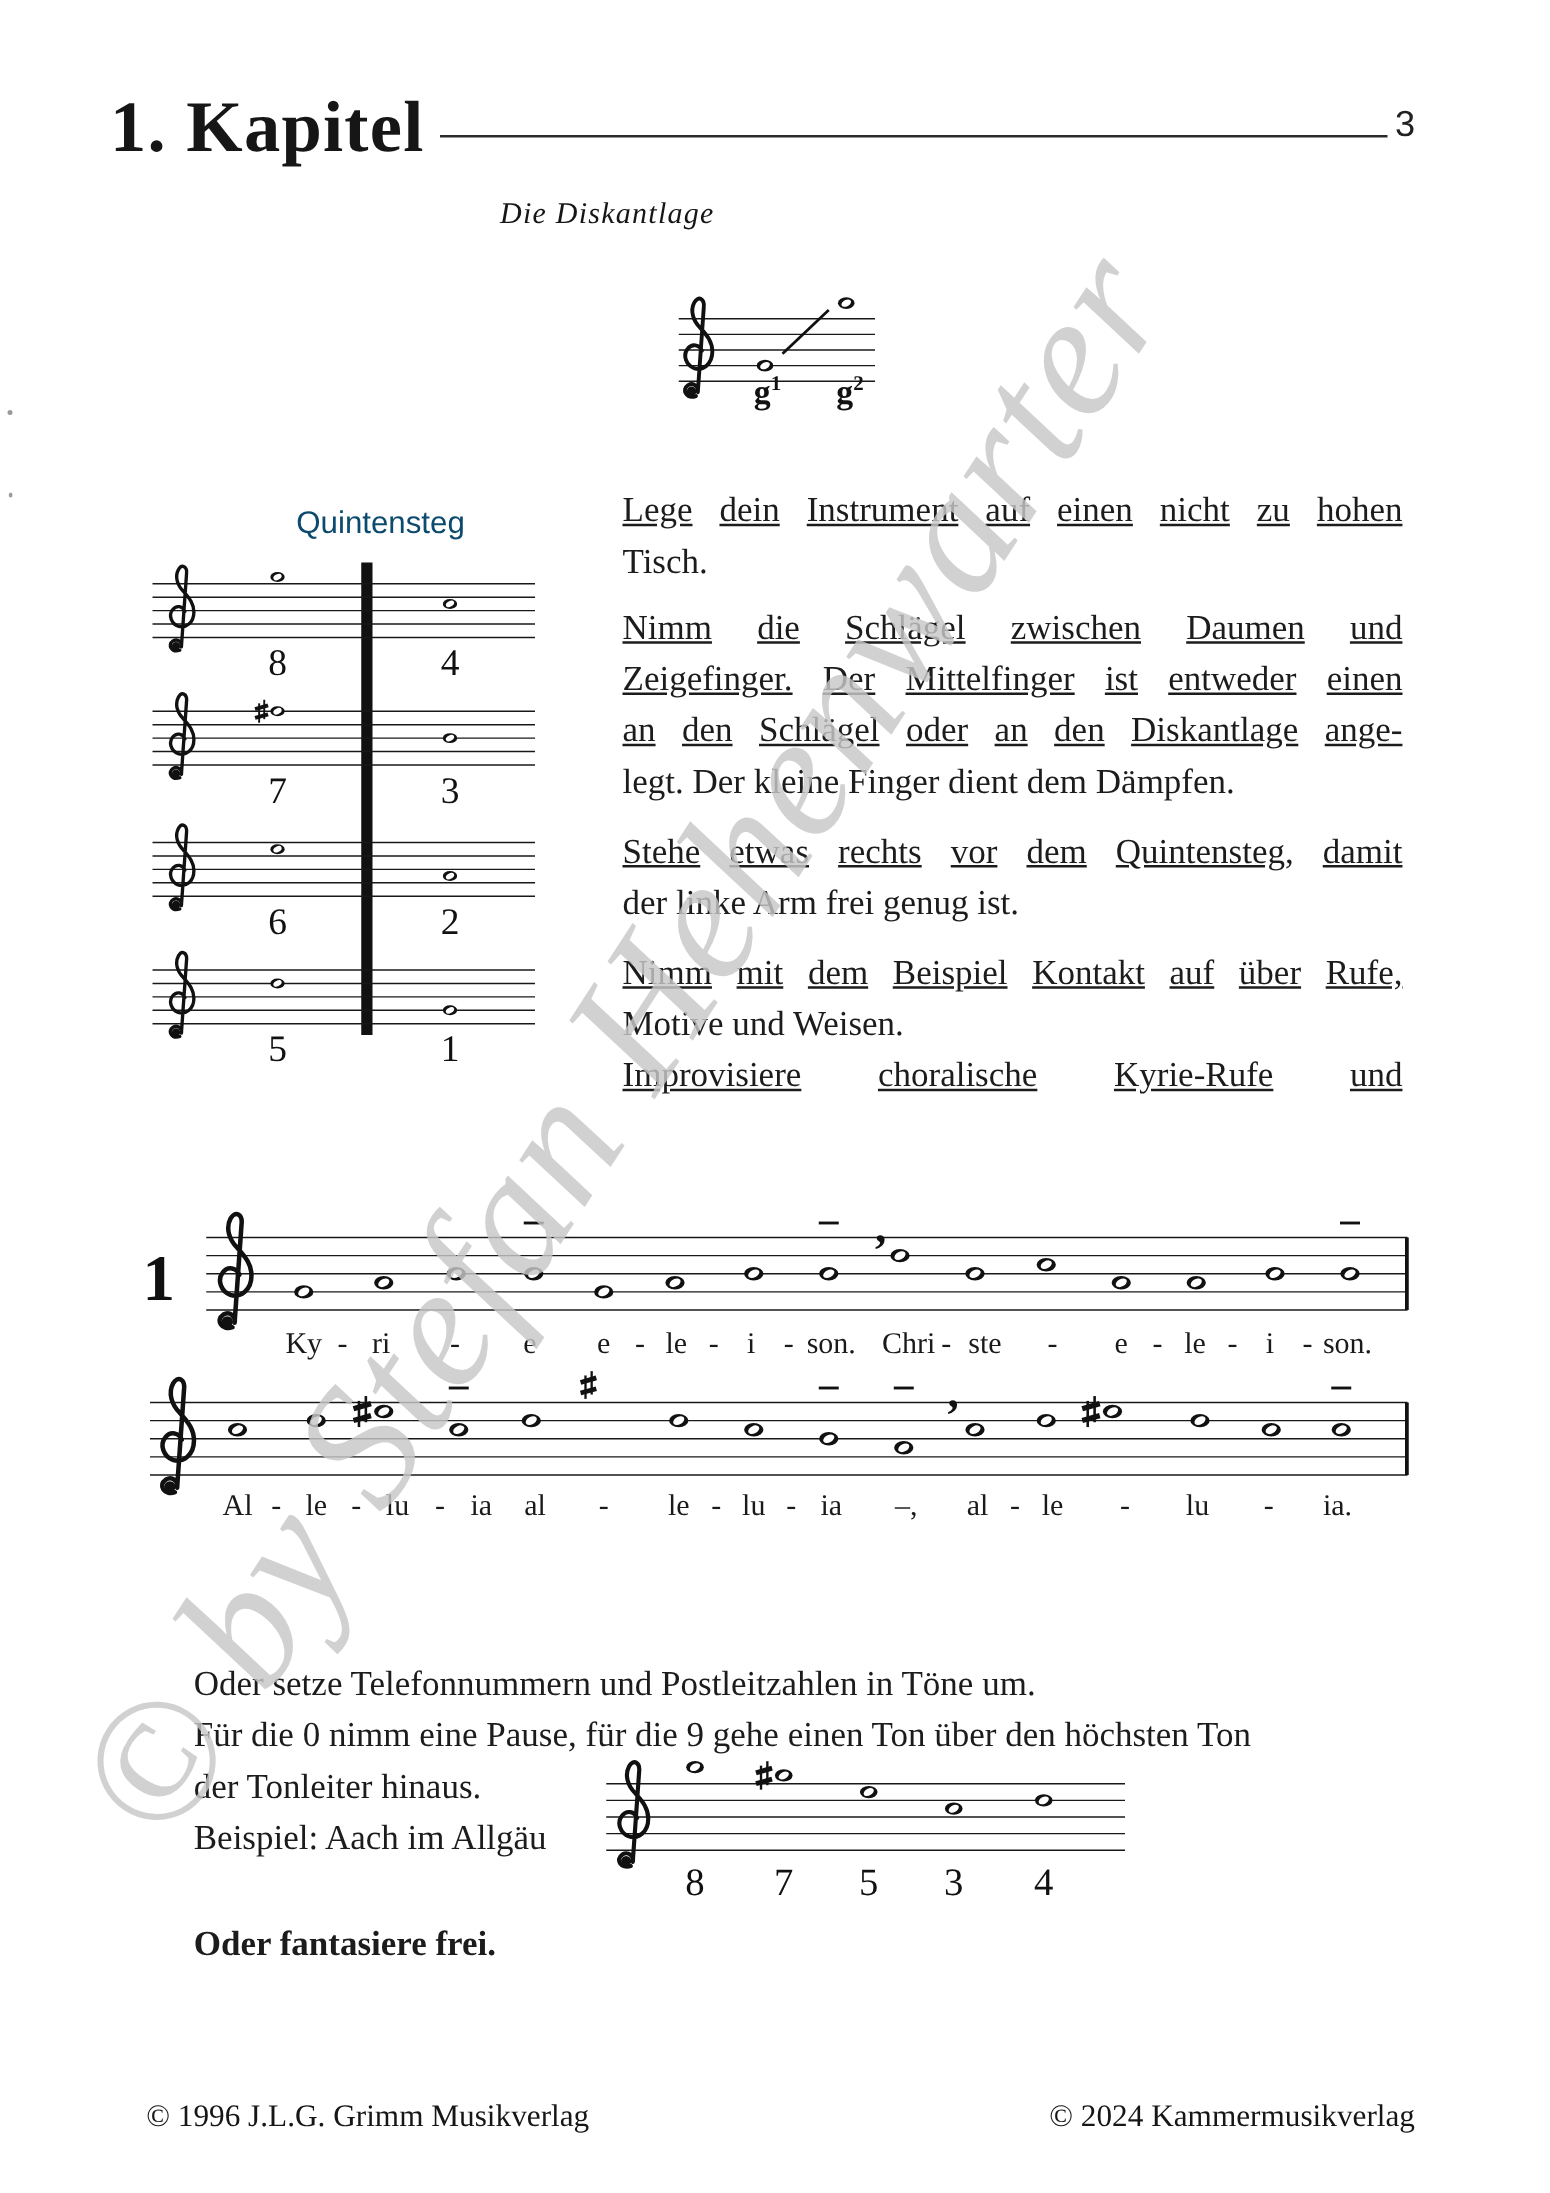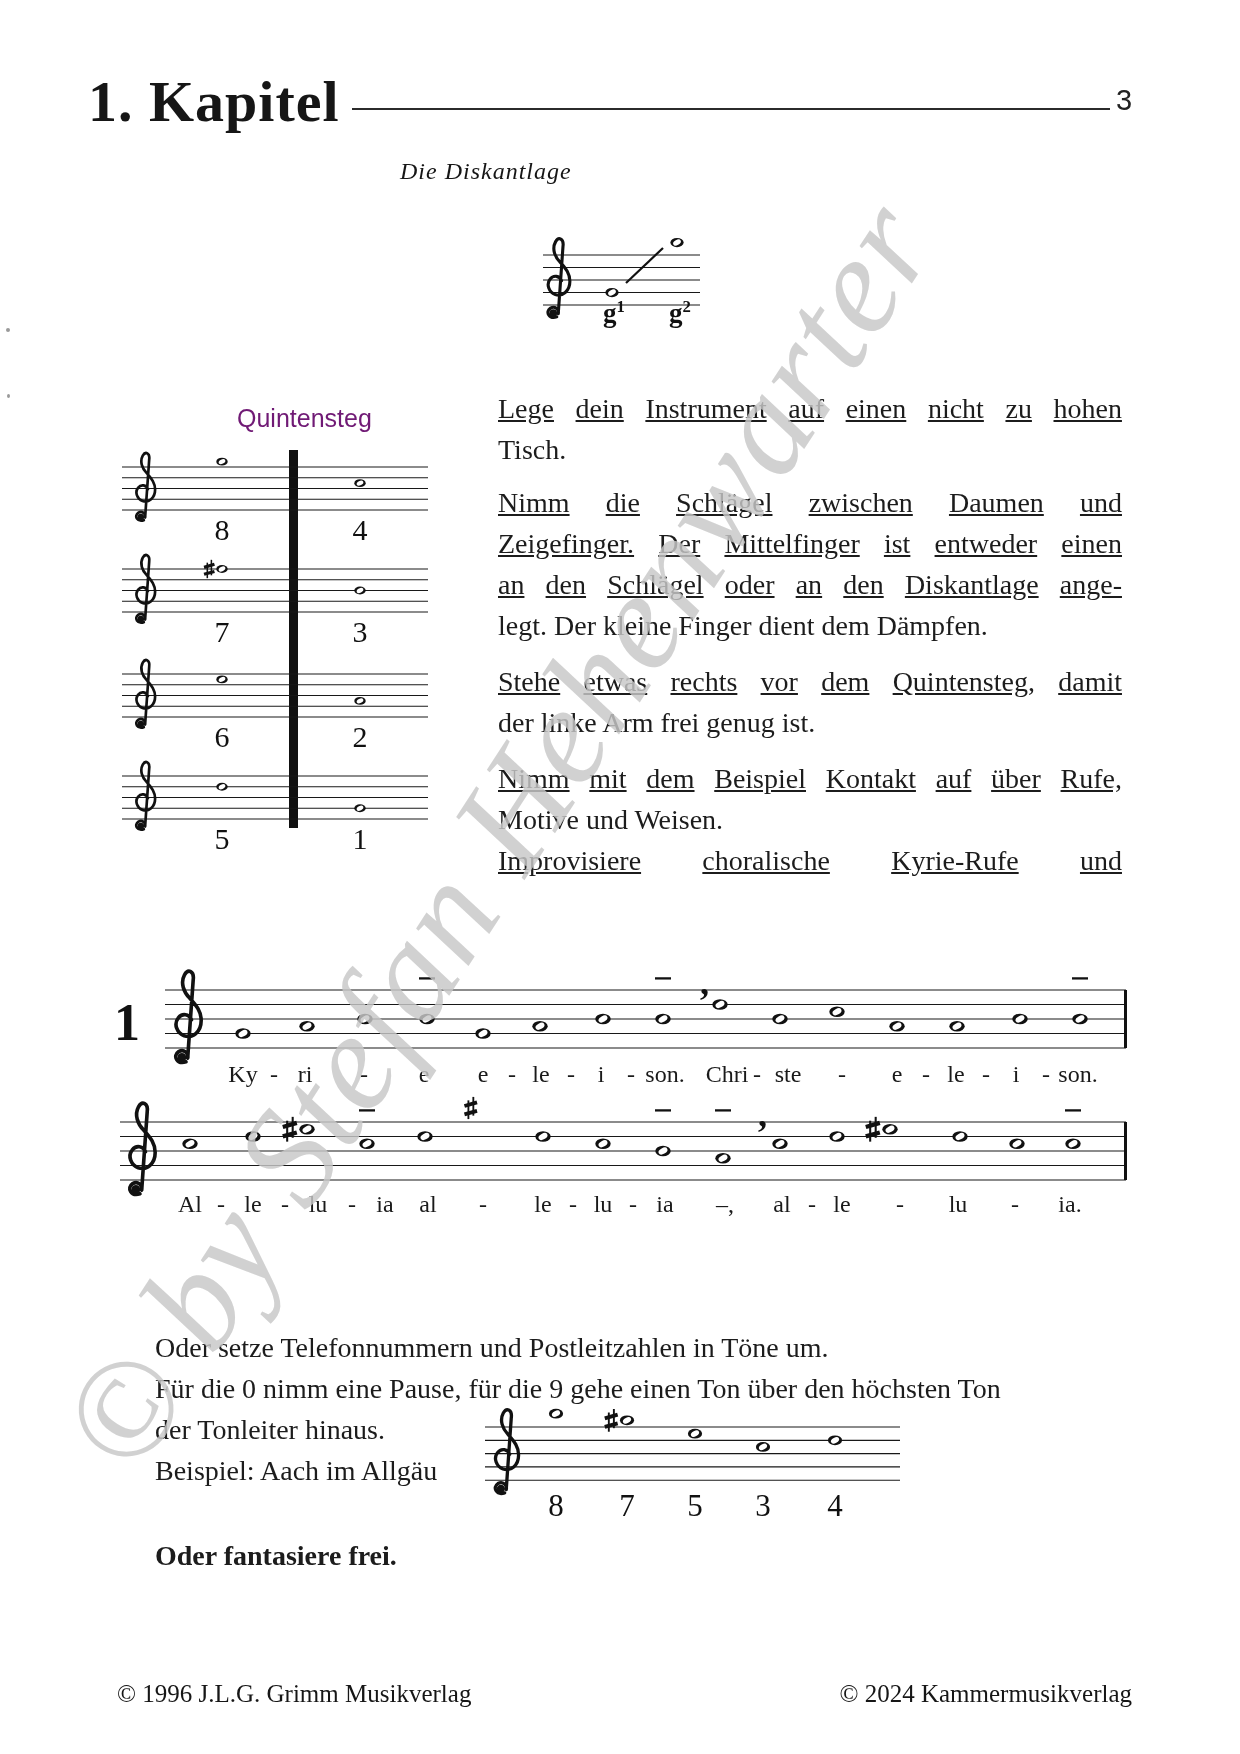--- a/index.html
+++ b/index.html
@@ -6,21 +6,21 @@
   body{width:1240px;height:1754px;position:relative;background:#ffffff;overflow:hidden;
        font-family:"Liberation Serif",serif;color:#161616;}
   .abs{position:absolute;}
   
   #page-title{left:88px;top:68px;font-size:58px;font-weight:bold;letter-spacing:1px;}
   #header-rule{left:352px;top:108px;width:758px;height:2px;background:#2b2b2b;}
   #page-number{left:1116px;top:84px;font-size:29px;font-family:"Liberation Sans",sans-serif;color:#222;}
   #section-heading{left:400px;top:158px;width:440px;
        font-size:24px;font-style:italic;letter-spacing:1px;}
   
-  #quintensteg-label{left:237px;top:404px;font-size:25px;font-family:"Liberation Sans",sans-serif;color:#701a75;}
+  #quintensteg-label{left:237px;top:404px;font-size:25px;font-family:"Liberation Sans",sans-serif;color:#0c4a6e;}
   #bridge-line{left:289px;top:450px;width:9px;height:378px;background:#111;}
   
   #right-column{left:498px;top:0;width:624px;}
   .para{position:absolute;left:0;width:624px;font-size:28px;line-height:41px;color:#1c1c1c;}
   .pline{height:41px;white-space:nowrap;}
   .just{display:flex;justify-content:space-between;text-decoration:underline;}
   
   .bline{left:117px;font-size:28px;color:#1c1c1c;white-space:nowrap;margin-left:38px;}
   
   #footer-left{left:117px;top:1680px;font-size:25px;}

